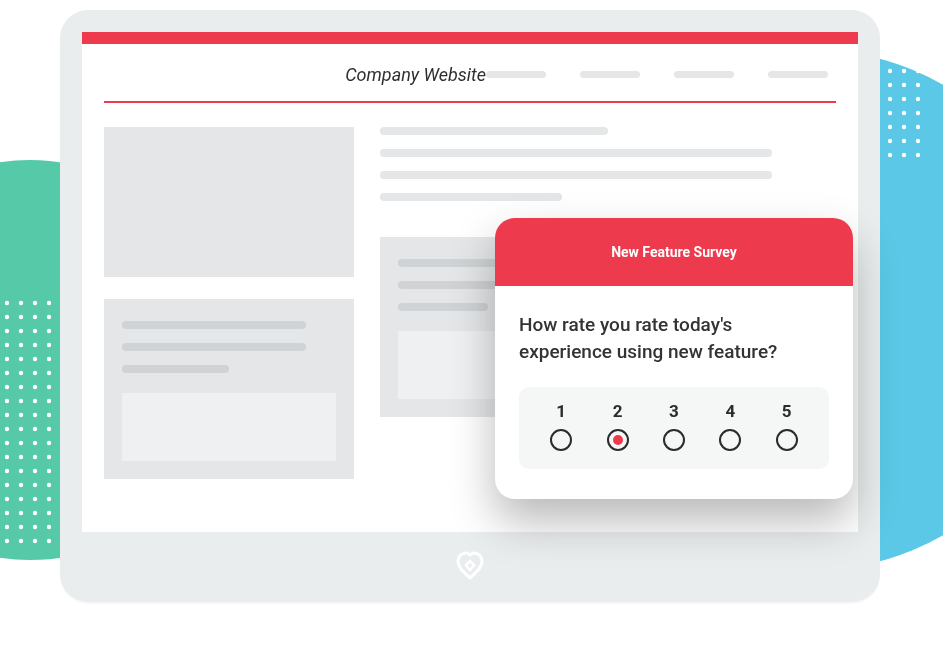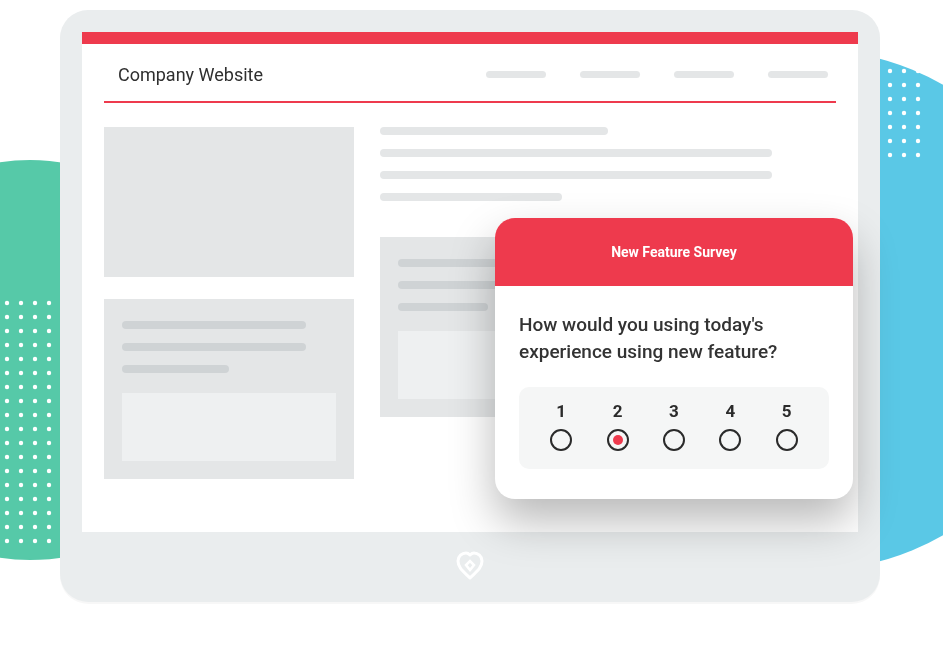--- a/index.html
+++ b/index.html
@@ -73,22 +73,23 @@
     flex-direction: column;
   }
   .topbar {
     height: 12px;
     background: #ee3a4d;
     width: 100%;
   }
   .header {
     display: flex;
     align-items: center;
-    justify-content: space-between;
-    padding: 20px 30px 16px 36px;
+    justify-content: flex-end;
+    padding: 20px 30px 16px 22px;
+    font-style: italic;
   }
   .site-title {
     font-size: 18px;
     color: #2f2f2f;
     font-weight: 400;
   }
   .nav-items {
     display: flex;
     gap: 34px;
   }
@@ -297,21 +298,21 @@
         <path d="M20 32 C14 26 8 22 8 15 C8 10 12 7 16 7 C18 7 20 9 20 9 C20 9 22 7 24 7 C28 7 32 10 32 15 C32 22 26 26 20 32 Z" stroke="#fff" stroke-width="3" fill="none" stroke-linejoin="round"></path>
         <path d="M20 24 L16 19 L20 15 L24 19 Z" stroke="#fff" stroke-width="2.5" fill="none"></path>
       </svg>
     </div>
   </div>
 </div>
 
 <div class="survey">
   <div class="survey-header">New Feature Survey</div>
   <div class="survey-body">
-    <div class="survey-q">How would you using today's experience using new feature?</div>
+    <div class="survey-q">How rate you rate today's experience using new feature?</div>
     <div class="rating">
       <div class="rating-item">
         <span class="rating-num">1</span>
         <span class="radio"></span>
       </div>
       <div class="rating-item">
         <span class="rating-num">2</span>
         <span class="radio sel"></span>
       </div>
       <div class="rating-item">

